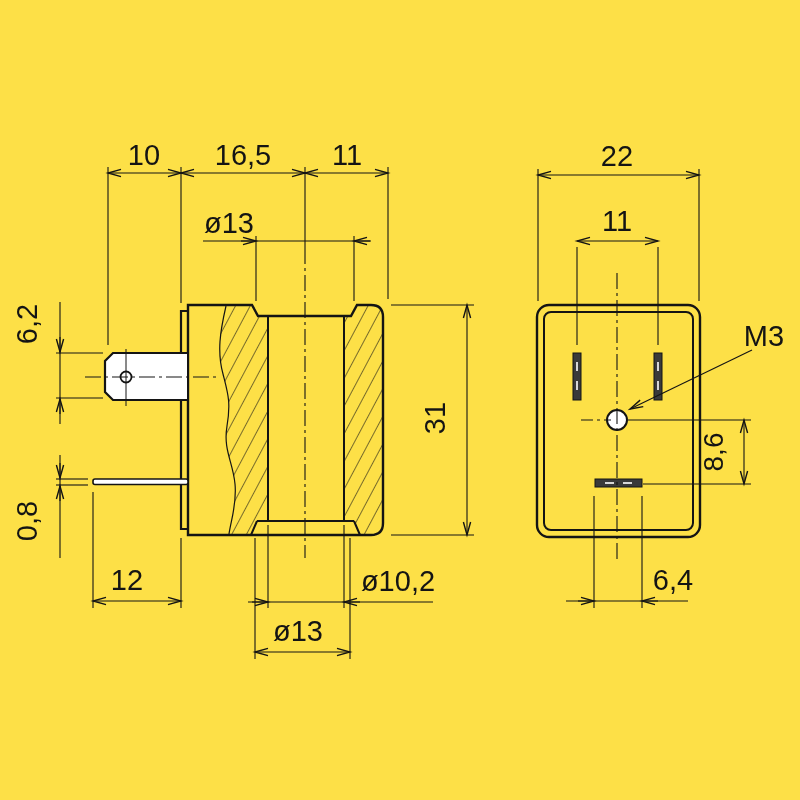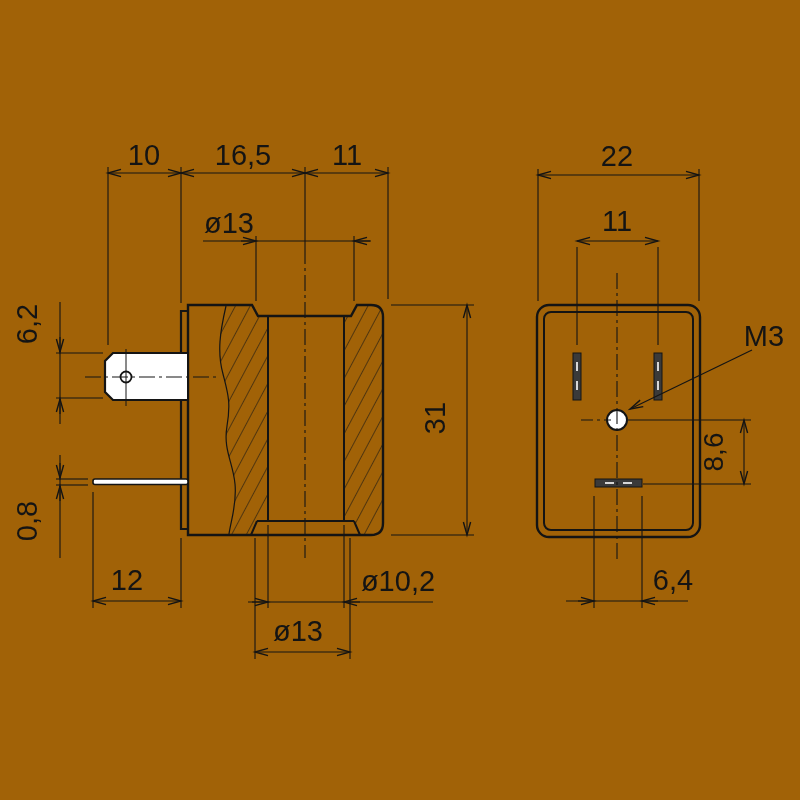--- a/index.html
+++ b/index.html
@@ -1,16 +1,16 @@
 <!DOCTYPE html>
 <html><head>
 <meta charset="utf-8">
 <style>
   html,body{margin:0;padding:0;background:#ffffff;}
-  .canvas{width:800px;height:800px;background:#a16207;position:relative;overflow:hidden;}
+  .canvas{width:800px;height:800px;background:#fde047;position:relative;overflow:hidden;}
   svg{display:block;}
   text{font-family:"Liberation Sans","DejaVu Sans",sans-serif;fill:#141414;}
   .dimtxt{font-size:29px;}
   .dimtxt-sm{font-size:28px;}
 </style>
 </head>
 <body>
 
 <div class="canvas">
 <svg width="800" height="800" viewBox="0 0 800 800">

